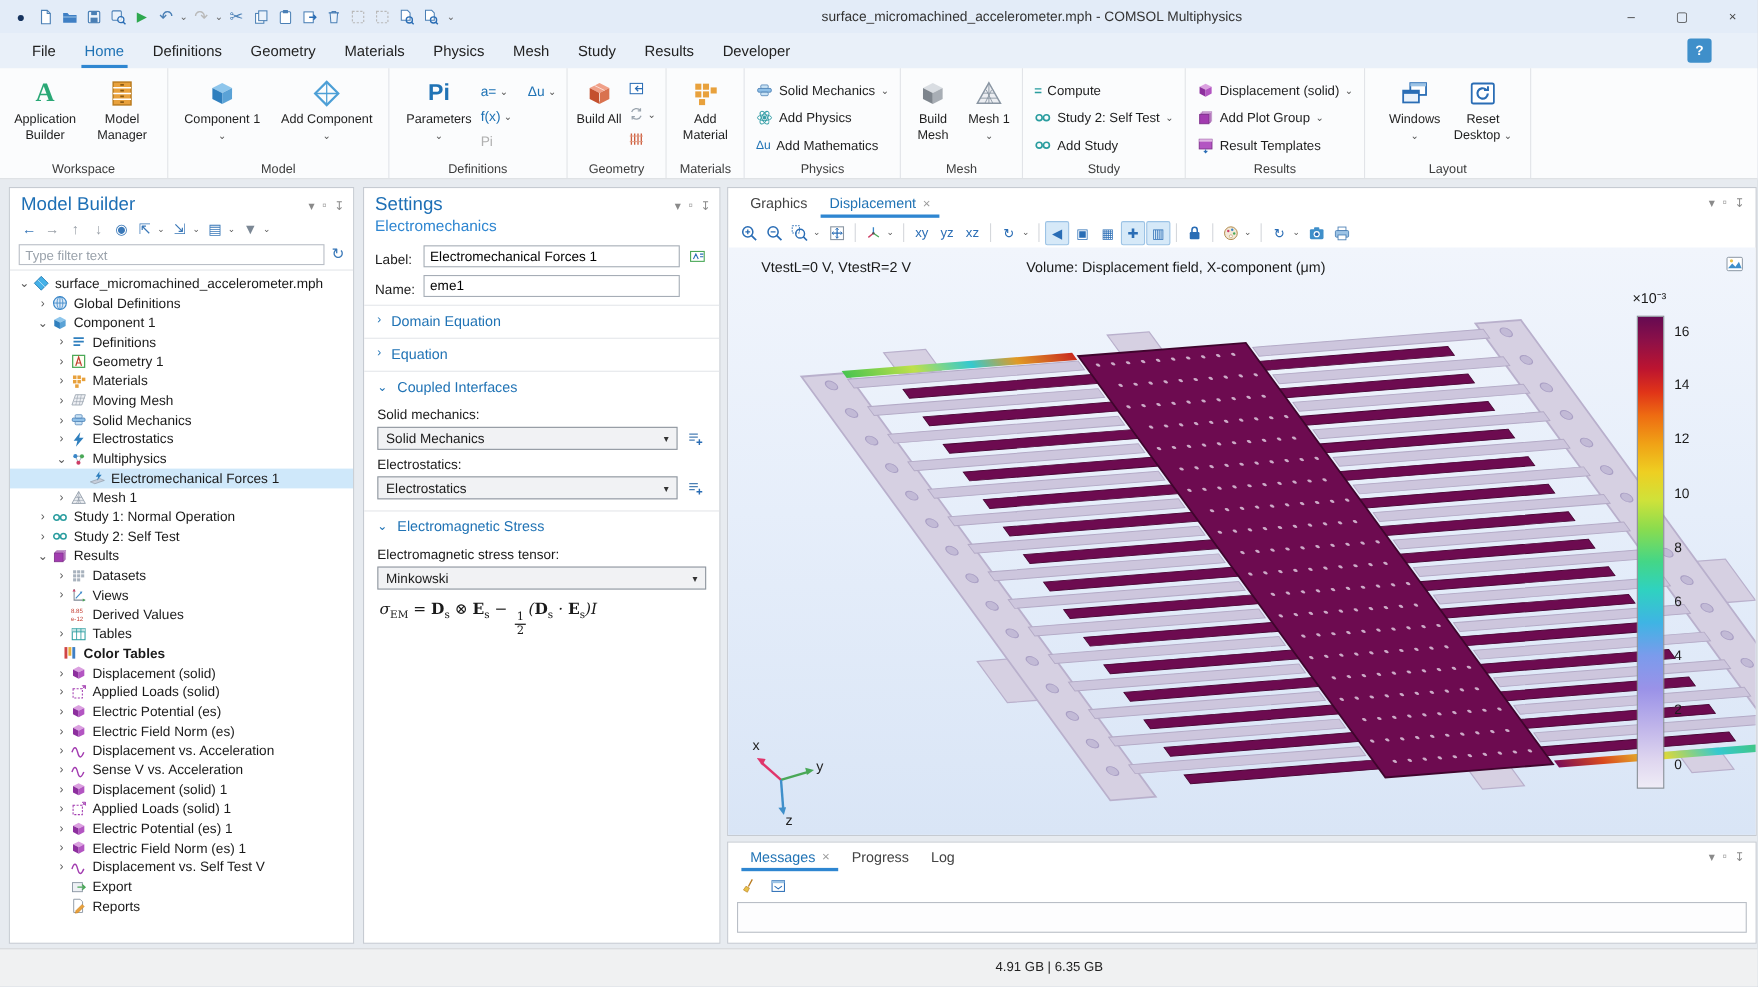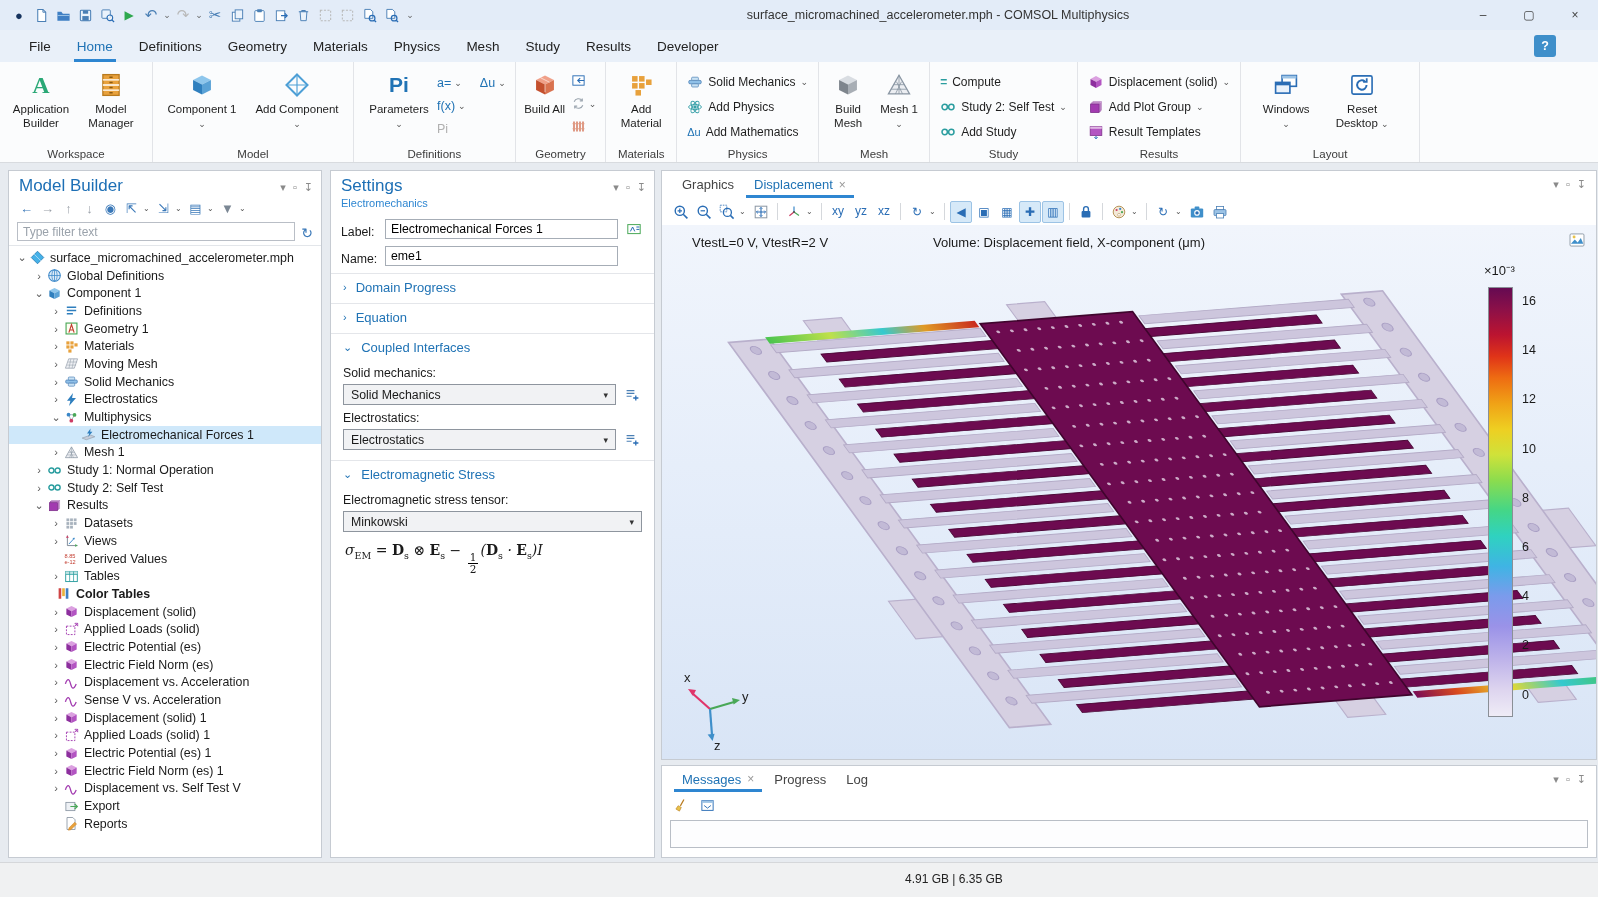--- a/index.html
+++ b/index.html
@@ -58,34 +58,34 @@
   .panel.ms{left:661px;top:765px;width:936px;height:93px}
   .phead{display:flex;align-items:baseline;padding:5px 8px 0 10px}
   .ptitle{font-size:17px;color:#1d6fb5}
   .pctls{margin-left:auto;display:flex;gap:7px;color:#8a8a8a;font-size:11px}
   .pctls span{cursor:default}
   
   .mbtools{display:flex;align-items:center;gap:2px;padding:3px 8px;color:#3a78b8}
   .mbtools .ti{width:19px;height:18px;display:flex;align-items:center;justify-content:center;font-size:13px}
   .mbtools .gray{color:#9aa0a8}
   .mbtools .dd{width:9px;font-size:8px;color:#555}
-  .filterrow{display:flex;align-items:flex-end;gap:6px;padding:2px 8px 4px 8px}
+  .filterrow{display:flex;align-items:flex-start;gap:6px;padding:2px 8px 4px 8px}
   .filterrow input{flex:1;height:19px;border:1px solid #b9bec6;font-size:12px;padding:0 5px;
                    font-family:"Liberation Sans",sans-serif;color:#333}
   .filterrow input::placeholder{color:#9aa2ab}
   .refresh{color:#3a78b8;font-size:14px}
   .tree{border-top:1px solid #e3e6ea;overflow:hidden;height:592px;padding-top:3px}
   .trow{display:flex;align-items:center;height:17.7px;white-space:nowrap}
   .trow.sel{background:#cfe8fa}
   .tw{width:14px;flex:0 0 auto;color:#5a5a5a;font-size:11px;text-align:center}
   .tic{width:17px;height:16px;flex:0 0 auto;display:flex;align-items:center;justify-content:center}
   .tic svg{width:15px;height:15px}
   .tlb{padding-left:4px;font-size:12.4px}
   
-  .stsub{padding:0 10px;font-size:11px;color:#2e86d1;margin-top:1px}
+  .stsub{padding:0 10px;font-size:14px;color:#2e86d1;margin-top:1px}
   .frm{padding:10px 10px 0 10px}
   .frow{display:flex;align-items:flex-end;margin-bottom:7px}
   .frow label{width:44px;font-size:12.3px}
   .frow input{flex:1;height:20px;border:1px solid #a6adb6;font-size:12.3px;padding:0 5px;
               font-family:"Liberation Sans",sans-serif}
   .sidebtn{width:20px;height:20px;margin-left:6px;display:flex;align-items:center;justify-content:center}
   .sidebtn svg{width:16px;height:16px}
   .sect{border-top:1px solid #e4e6ea;height:27px;display:flex;align-items:center;gap:9px;
         padding:0 12px;color:#2073b5;font-size:13px;margin-top:3px}
   .sect .chv{font-size:11px;color:#2073b5}
@@ -720,21 +720,21 @@
         <div class="sb">
             <svg>
               <use href="#sy-template"></use>
             </svg>
             <span>Result Templates</span>
           </div>
       </div>
       <div class="rglabel">Results</div>
     </div>
 
-    <div class="rgroup" style="gap:14px;padding-left:14px;padding-right:26px">
+    <div class="rgroup" style="padding-left:14px;padding-right:12px">
       <div class="bb" style="width:62px">
         <span class="bicon">
             <svg>
               <use href="#sy-windows"></use>
             </svg>
           </span>
         <span><span>Windows</span><br><span class="da">⌄</span></span>
       </div>
       <div class="bb" style="width:62px">
         <span class="bicon">
@@ -1097,21 +1097,21 @@
             </svg>
           </span>
       </div>
       <div class="frow" style="padding-right:26px">
         <label>Name:</label>
         <input value="eme1" style="">
       </div>
     </div>
     <div class="sect">
       <span class="chv">›</span>
-      <span>Domain Progress</span>
+      <span>Domain Equation</span>
     </div>
     <div class="sect">
       <span class="chv">›</span>
       <span>Equation</span>
     </div>
     <div class="sect">
       <span class="chv">⌄</span>
       <span>Coupled Interfaces</span>
     </div>
     <div class="fldlab">Solid mechanics:</div>

